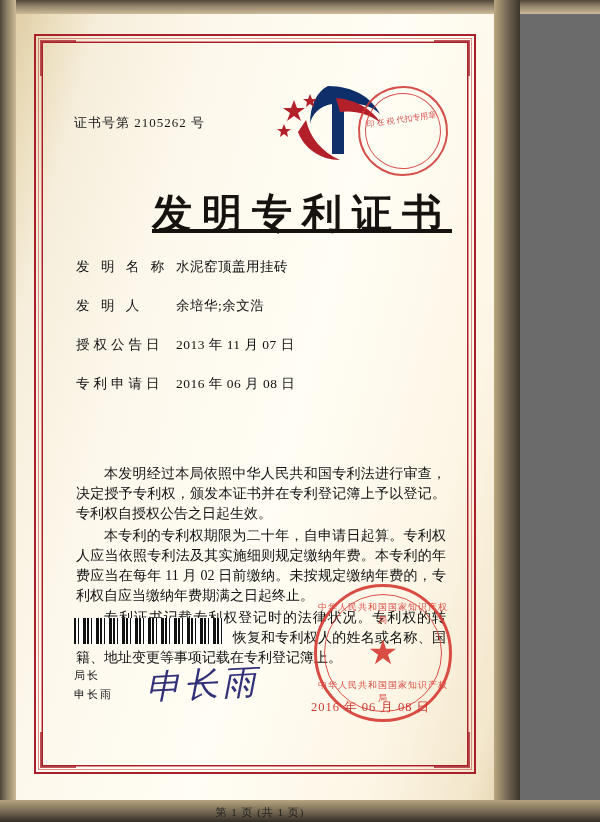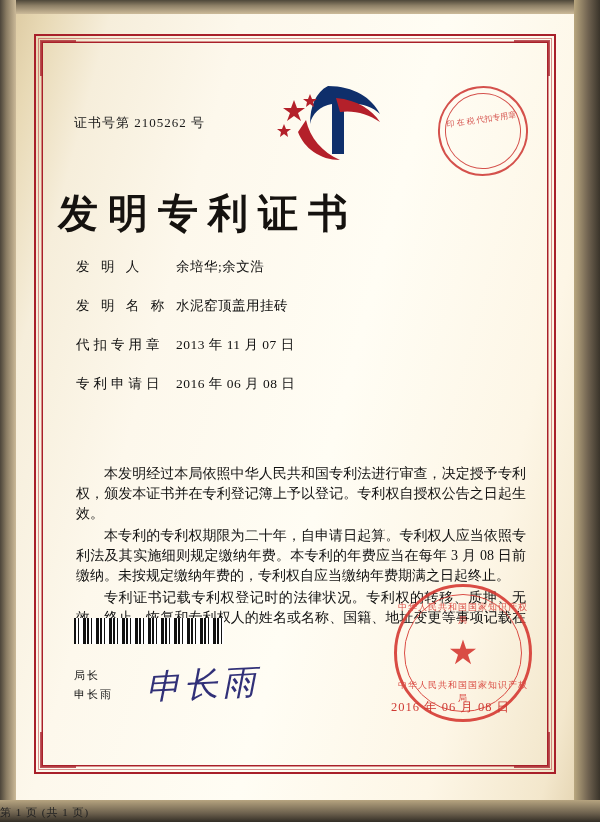--- a/index.html
+++ b/index.html
@@ -2,21 +2,21 @@
 <html><head>
 <meta charset="utf-8">
 <style>
   html,body{margin:0;padding:0;}
   body{
     width:600px;height:822px;overflow:hidden;
     background:#6b6b6b;
     font-family:"Liberation Serif", serif;
   }
   .page{
-    position:relative;width:600px;height:822px;
+    position:relative;width:520px;height:822px;
     background:
       linear-gradient(105deg, #d8c49a 0%, #e8d9b5 6%, #f6eedb 14%, #fdf8ec 30%, #fffdf4 55%, #fdf6e6 78%, #f3e7cc 92%, #dcc9a2 100%);
   }
   
   .gutter-right{position:absolute;right:0;top:0;width:26px;height:822px;
     background:linear-gradient(90deg,#b9a77f 0%, #6f6250 55%, #3a342a 100%);}
   .gutter-bottom{position:absolute;left:0;bottom:0;width:600px;height:22px;
     background:linear-gradient(180deg,#b6a480 0%, #6d614e 60%, #332e26 100%);}
   .gutter-left{position:absolute;left:0;top:0;width:16px;height:822px;
     background:linear-gradient(270deg,#cbb998 0%, #8a7c63 60%, #4c453a 100%);}
@@ -59,23 +59,24 @@
     border:2px solid #cf3a36;color:#cf3a36;opacity:.88;
     transform:rotate(-8deg);
   }
   .seal-top .st-ring{position:absolute;left:5px;top:5px;right:5px;bottom:5px;border:1px solid #cf3a36;border-radius:50%;}
   .seal-top .st-txt{
     position:absolute;left:0;right:0;top:26px;text-align:center;font-size:8px;line-height:11px;
     font-family:"Liberation Serif",serif;
   }
 
   .title{
-    position:absolute;left:0;right:0;top:128px;text-align:left;
+    position:absolute;left:0;right:0;top:128px;text-align:right;
     font-size:40px;letter-spacing:10px;font-weight:bold;color:#15120f;
     font-family:"Liberation Serif", serif;
+    text-decoration:underline;
   }
 
   .fields{position:absolute;left:18px;top:200px;right:10px;}
   .field{font-size:13.5px;color:#111;margin-bottom:21px;letter-spacing:.5px;}
   .field .lbl{display:inline-block;min-width:96px;letter-spacing:4px;}
   .field .val{letter-spacing:.5px;}
 
   .para{
     position:absolute;left:18px;right:6px;top:406px;
     font-size:14px;line-height:20px;color:#111;text-align:justify;
@@ -102,21 +103,21 @@
   }
   .seal-main .ring2{position:absolute;left:7px;top:7px;right:7px;bottom:7px;border:1px solid #d63a33;border-radius:50%;}
   .seal-main .star{position:absolute;left:50%;top:50%;transform:translate(-50%,-50%);font-size:34px;line-height:34px;}
   .seal-main .arc-top{position:absolute;left:0;right:0;top:14px;text-align:center;font-size:9px;letter-spacing:1px;}
   .seal-main .arc-bot{position:absolute;left:0;right:0;bottom:14px;text-align:center;font-size:9px;letter-spacing:1px;}
   .seal-date{
     position:absolute;right:22px;bottom:36px;font-size:12.5px;color:#cf3a33;letter-spacing:1px;
   }
 
   .footer{
-    position:absolute;left:0;right:0;bottom:2px;font-size:11px;color:#222;letter-spacing:1px;
+    position:absolute;left:0;right:0;bottom:2px;text-align:center;font-size:11px;color:#222;letter-spacing:1px;
   }
 </style>
 </head>
 <body>
 
 <div class="page">
 
   <div class="gutter-top"></div>
   <div class="gutter-left"></div>
   <div class="gutter-right"></div>
@@ -147,40 +148,40 @@
 
     <div class="seal-top">
       <div class="st-ring"></div>
       <div class="st-txt">印 在 税 代扣专用章</div>
     </div>
 
     <div class="title">发明专利证书</div>
 
     <div class="fields">
       <div class="field">
+        <span class="lbl">发 明 名 称</span>
+        <span class="val">水泥窑顶盖用挂砖</span>
+      </div>
+      <div class="field">
         <span class="lbl">发 明 人</span>
         <span class="val">余培华;余文浩</span>
       </div>
       <div class="field">
-        <span class="lbl">发 明 名 称</span>
-        <span class="val">水泥窑顶盖用挂砖</span>
-      </div>
-      <div class="field">
-        <span class="lbl">代扣专用章</span>
+        <span class="lbl">授权公告日</span>
         <span class="val">2013 年 11 月 07 日</span>
       </div>
       <div class="field">
         <span class="lbl">专利申请日</span>
         <span class="val">2016 年 06 月 08 日</span>
       </div>
     </div>
 
     <div class="para">
       <p>本发明经过本局依照中华人民共和国专利法进行审查，决定授予专利权，颁发本证书并在专利登记簿上予以登记。专利权自授权公告之日起生效。</p>
-      <p>本专利的专利权期限为二十年，自申请日起算。专利权人应当依照专利法及其实施细则规定缴纳年费。本专利的年费应当在每年 3 月 08 日前缴纳。未按规定缴纳年费的，专利权自应当缴纳年费期满之日起终止。</p>
+      <p>本专利的专利权期限为二十年，自申请日起算。专利权人应当依照专利法及其实施细则规定缴纳年费。本专利的年费应当在每年 11 月 02 日前缴纳。未按规定缴纳年费的，专利权自应当缴纳年费期满之日起终止。</p>
       <p>专利证书记载专利权登记时的法律状况。专利权的转移、质押、无效、终止、恢复和专利权人的姓名或名称、国籍、地址变更等事项记载在专利登记簿上。</p>
     </div>
 
     <div class="barcode"></div>
 
     <div class="sign-block">
       <div class="row">局长</div>
       <div class="row">申长雨</div>
     </div>
     <div class="handwriting">申长雨</div>

